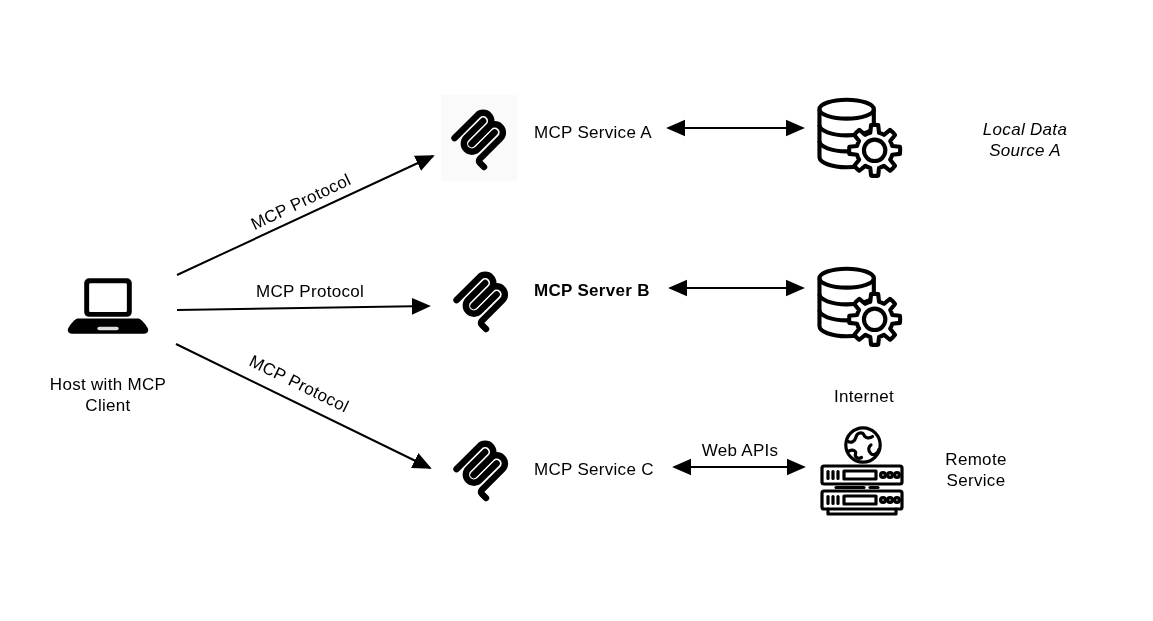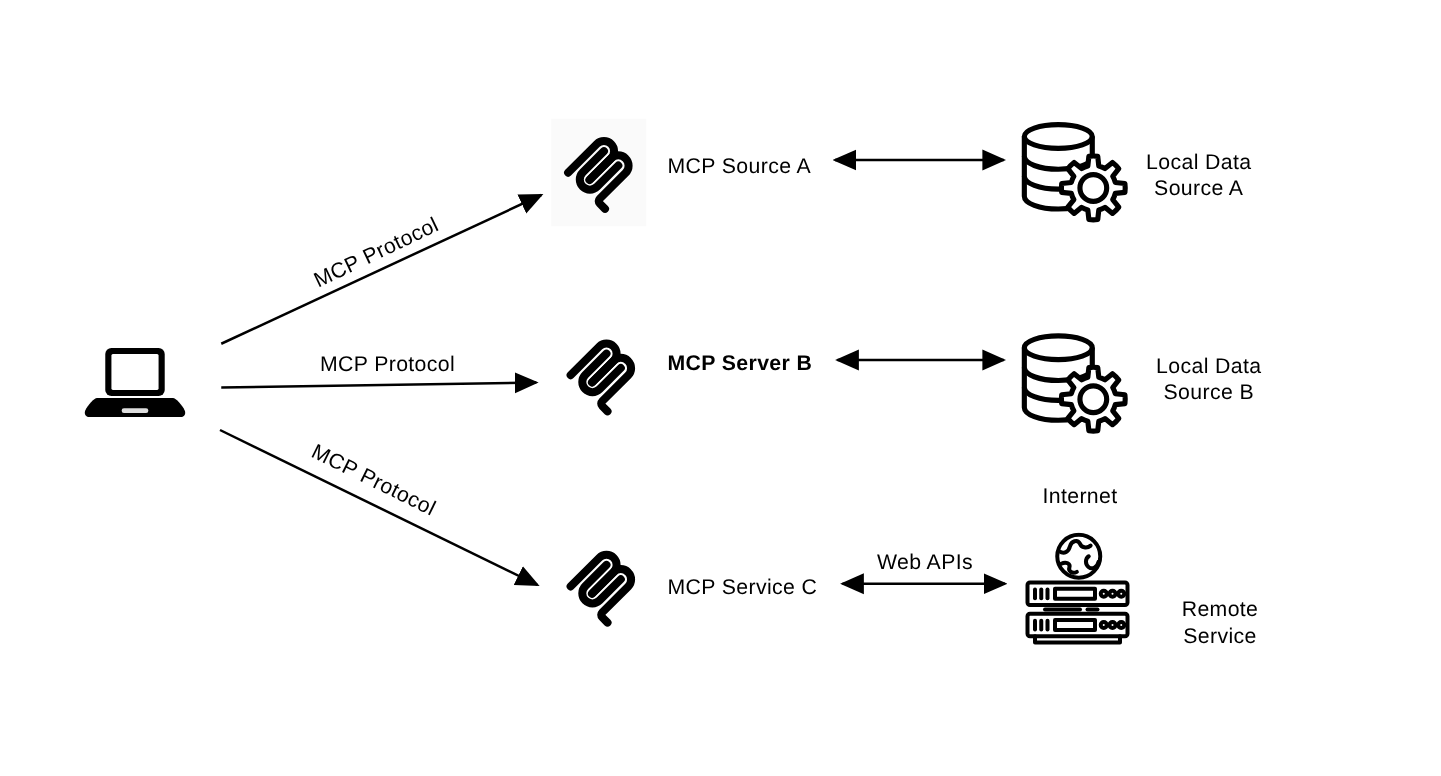--- a/index.html
+++ b/index.html
@@ -99,31 +99,32 @@
   </svg>
 
   <div class="laptop abs" style="left:67px;top:276px;">
     <svg viewBox="0 0 100 74">
       <rect x="21" y="2" width="58" height="47" rx="6" fill="#000"></rect>
       <rect x="27" y="8" width="46" height="35" rx="1.5" fill="#fff"></rect>
       <path d="M13 51 L87 51 C90 51 96 58 98.5 63 C100 66.5 98 69.5 94 69.5 L6 69.5 C2 69.5 0 66.5 1.5 63 C4 58 10 51 13 51 Z" fill="#000"></path>
       <rect x="37" y="61" width="26" height="4.5" rx="2.2" fill="#ddd"></rect>
     </svg>
   </div>
+  <div class="label centered" style="left:38px;top:374px;width:140px;">Host with MCP Client</div>
 
   <div class="label rot-up" style="left:301px;top:202px;">MCP Protocol</div>
   <div class="label pivot" style="left:310px;top:291px;">MCP Protocol</div>
   <div class="label rot-down" style="left:299px;top:384px;">MCP Protocol</div>
 
   <div class="mcp-icon bg-a" style="left:441px;top:95px;">
     <svg>
         <use href="#mcp-logo"></use>
       </svg>
   </div>
-  <div class="label" style="left:534px;top:122px;">MCP Source A</div>
+  <div class="label" style="left:534px;top:122px;">MCP Service A</div>
 
   <div class="mcp-icon" style="left:443px;top:257px;">
     <svg>
         <use href="#mcp-logo"></use>
       </svg>
   </div>
   <div class="label" style="left:534px;top:280px;font-weight:bold;">MCP Server B</div>
 
   <div class="mcp-icon" style="left:443px;top:426px;">
     <svg>
@@ -132,28 +133,27 @@
   </div>
   <div class="label" style="left:534px;top:459px;">MCP Service C</div>
 
   <div class="label pivot" style="left:740px;top:450px;text-align:center;">Web APIs</div>
 
   <div class="db-icon" style="left:814px;top:96px;">
     <svg>
         <use href="#db-gear"></use>
       </svg>
   </div>
-  <div class="label centered" style="left:902px;top:119px;width:114px;">Local Data Source A</div>
+  <div class="label centered" style="left:968px;top:119px;width:114px;font-style:italic;">Local Data Source A</div>
 
   <div class="db-icon" style="left:814px;top:265px;">
     <svg>
         <use href="#db-gear"></use>
       </svg>
   </div>
-  <div class="label centered" style="left:910px;top:282px;width:114px;">Local Data Source B</div>
 
   <div class="label centered" style="left:814px;top:386px;width:100px;">Internet</div>
 
   <div class="remote-icon" style="left:818px;top:426px;">
     <svg viewBox="0 0 88 90">
       <g fill="none" stroke="#000" stroke-width="3.2" stroke-linecap="round">
         <circle cx="45" cy="19" r="17.2" fill="#fff"></circle>
         <path d="M29.5 15 C33.5 18 37 15 38 11 C39 7 44 5 46 9 C47 12 51.5 13 54.5 10.5"></path>
         <path d="M31 25 C35 23 38.5 25 37.5 28 C36.5 31 40 33.5 43.5 31.5"></path>
         <path d="M53 19 C50 21 50 25.5 53 27.8 C56 30 60 27.5 60.8 23.5"></path>
@@ -174,15 +174,15 @@
         <line x1="15" y1="70.5" x2="15" y2="77.5"></line>
         <line x1="20" y1="70.5" x2="20" y2="77.5"></line>
         <rect x="26" y="70" width="32" height="8"></rect>
         <circle cx="65" cy="74" r="2.4"></circle>
           <circle cx="72" cy="74" r="2.4"></circle>
           <circle cx="79" cy="74" r="2.4"></circle>
         <path d="M10 83 V88 H78 V83"></path>
       </g>
     </svg>
   </div>
-  <div class="label centered" style="left:930px;top:449px;width:92px;margin-top:28px;">Remote Service</div>
+  <div class="label centered" style="left:930px;top:449px;width:92px;">Remote Service</div>
 
 </div>
 
 </body></html>

